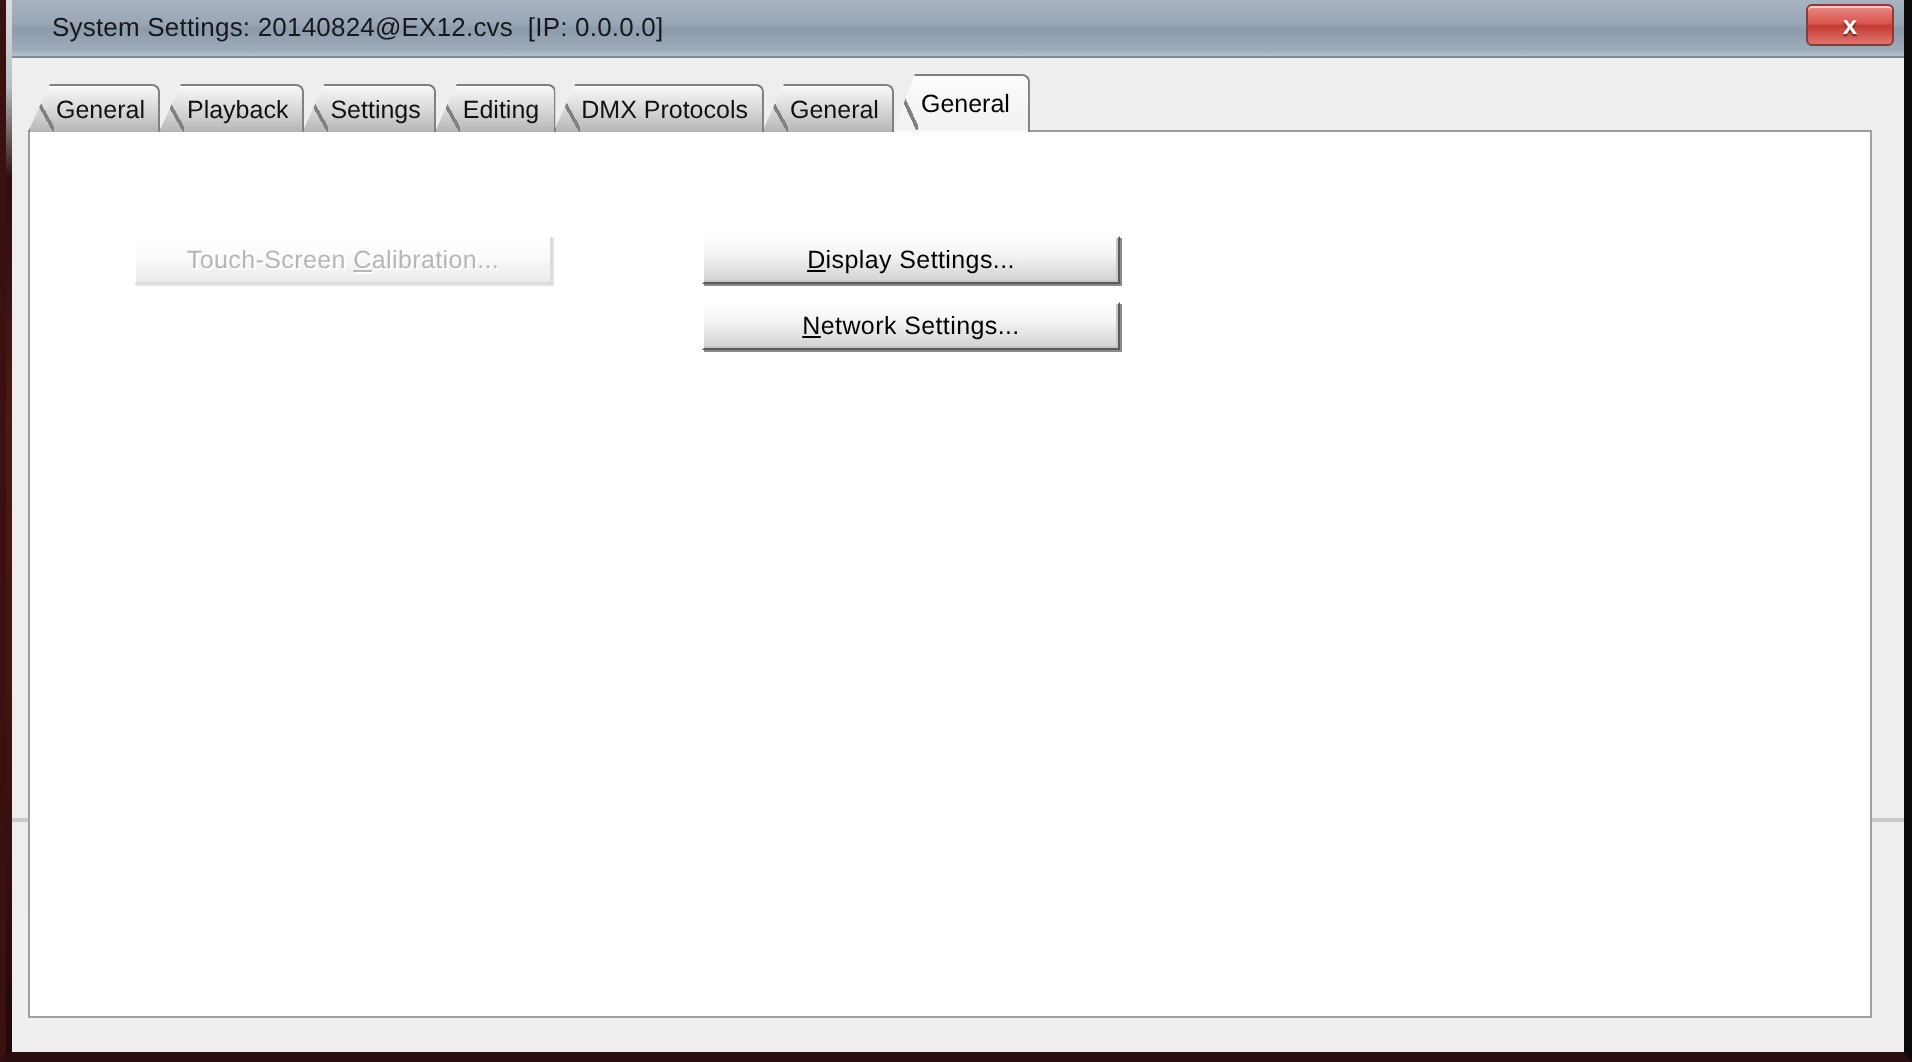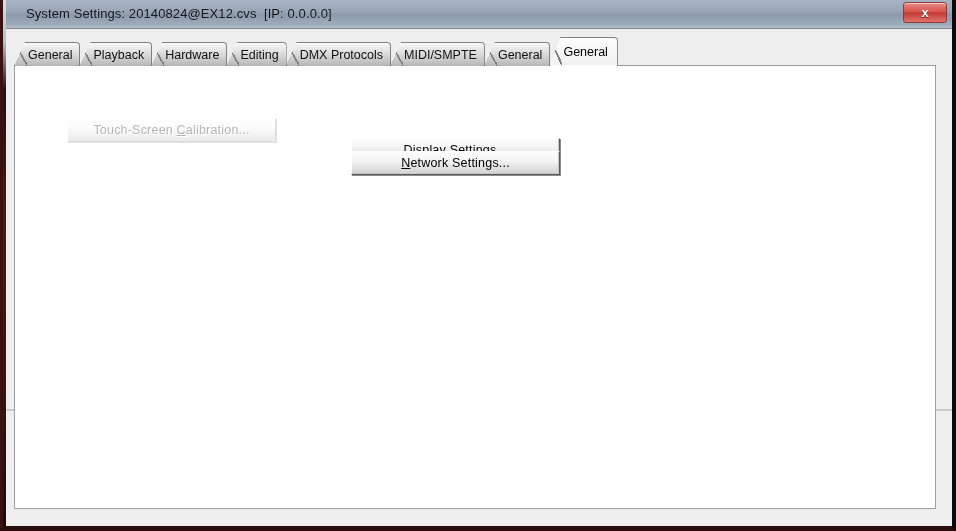--- a/index.html
+++ b/index.html
@@ -198,45 +198,42 @@
   <div id="client">
 
     <div id="tabstrip">
         <div class="tab">
           <span>General</span>
         </div>
         <div class="tab">
           <span>Playback</span>
         </div>
         <div class="tab">
-          <span>Hardware</span>
+          <span>Settings</span>
         </div>
         <div class="tab">
           <span>Editing</span>
         </div>
         <div class="tab">
           <span>DMX Protocols</span>
-        </div>
-        <div class="tab">
-          <span>MIDI/SMPTE</span>
         </div>
         <div class="tab">
           <span>General</span>
         </div>
         <div class="tab active">
           <span>General</span>
         </div>
       </div>
 
     <div id="panel">
       <div id="panel-inner">
           <div class="btn3d disabled" style="left: 52px; top: 52px; width: 209px; height: 24px; align-items: center;">
             <span>Touch-Screen <u>C</u>alibration...</span>
           </div>
-          <div class="btn3d" style="left: 336px; top: 52px; width: 209px; height: 24px; margin-top: 20px;">
+          <div class="btn3d" style="left: 336px; top: 52px; width: 209px; height: 24px;">
             <span><u>D</u>isplay Settings...</span>
           </div>
           <div class="btn3d" style="left: 336px; top: 85px; width: 209px; height: 24px; text-align: center;">
             <span><u>N</u>etwork Settings...</span>
           </div>
         </div>
     </div>
 
     <div id="bottombar">
       <div class="sep"></div>

